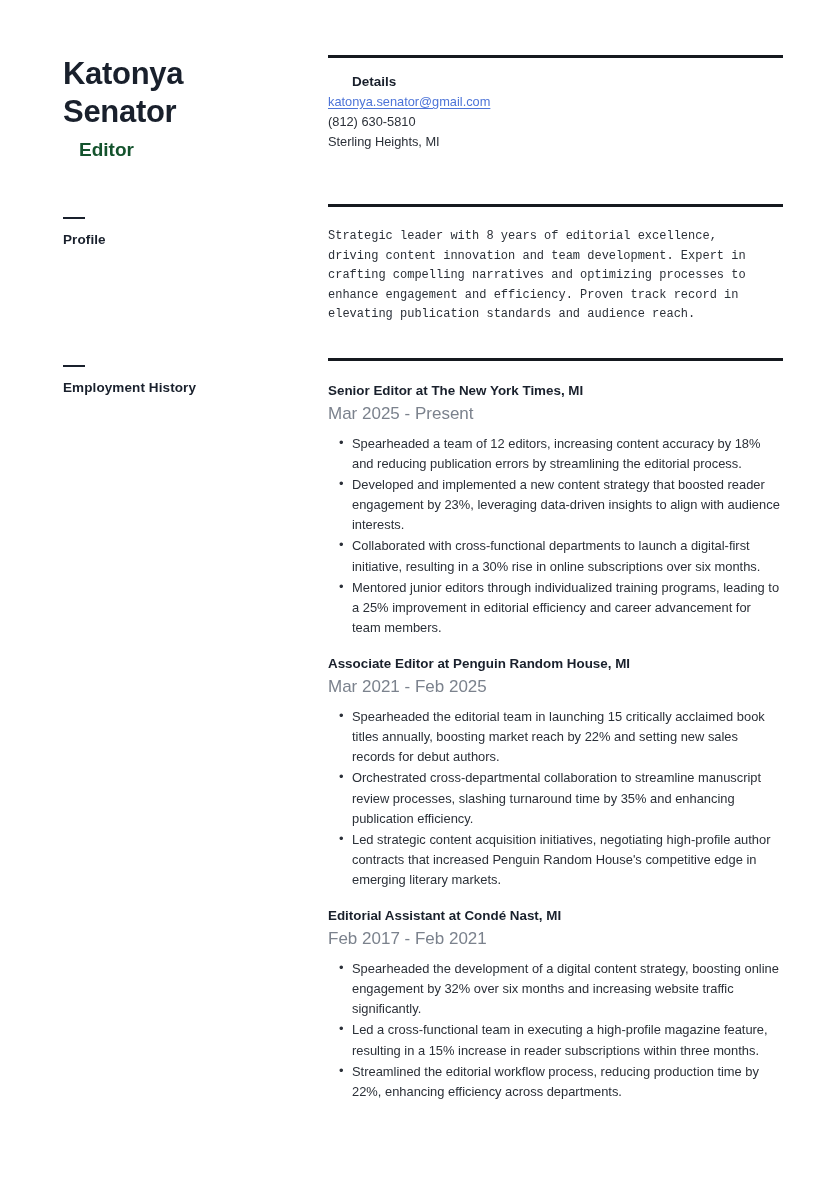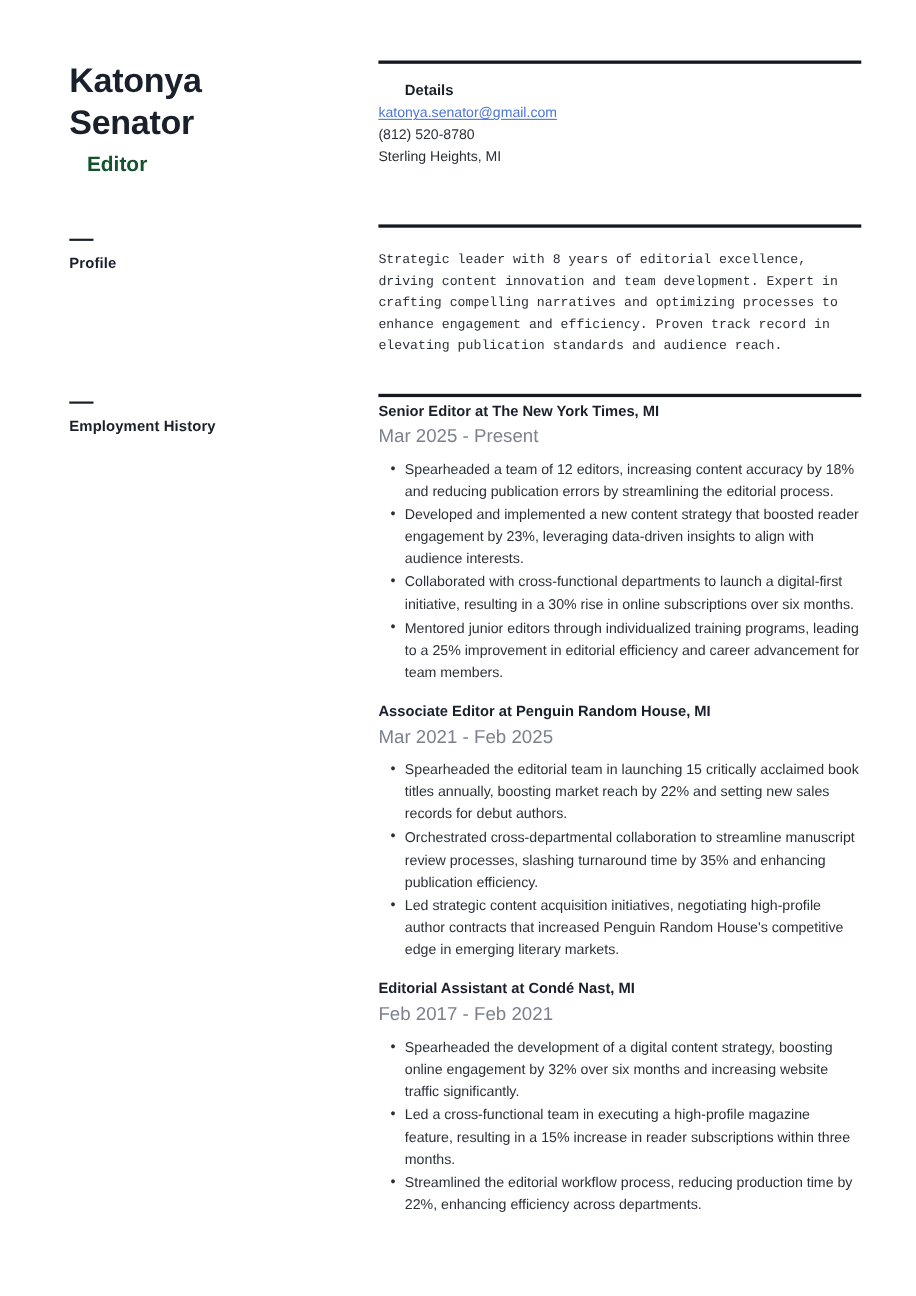--- a/index.html
+++ b/index.html
@@ -20,21 +20,20 @@
     width: 833px;
     height: 1178px;
     background: #ffffff;
     box-sizing: border-box;
   }
 
   .resume-grid {
     display: flex;
     padding: 55px 50px 0 63px;
     box-sizing: border-box;
-    gap: 16px;
   }
 
   
   .col-left {
     width: 265px;
     flex: 0 0 265px;
     box-sizing: border-box;
     padding-right: 20px;
   }
 
@@ -118,21 +117,21 @@
   .profile-text {
     padding-top: 20px;
     font-size: 12px;
     line-height: 1.63;
     color: #2b3038;
     max-width: 442px;
     font-family: Liberation Mono, monospace;
   }
 
   .employment-block {
-    padding-top: 4px;
+    padding-top: 21px;
   }
 
   .job {
     margin-bottom: 4px;
   }
   .job + .job { margin-top: 17px; }
 
   .job-heading {
     font-size: 13.4px;
     font-weight: bold;
@@ -196,21 +195,21 @@
     </div>
 
     <div class="col-right">
 
       <div class="rule-thick"></div>
       <div class="details-block">
         <div class="details-heading">Details</div>
         <div class="detail-line">
           <span class="detail-link">katonya.senator@gmail.com</span>
         </div>
-        <div class="detail-line">(812) 520-8780</div>
+        <div class="detail-line">(812) 630-5810</div>
         <div class="detail-line">Sterling Heights, MI</div>
       </div>
 
       <div class="block-gap-details"></div>
 
       <div class="rule-thick"></div>
       <div class="profile-text">Strategic leader with 8 years of editorial excellence, driving content innovation and team development. Expert in crafting compelling narratives and optimizing processes to enhance engagement and efficiency. Proven track record in elevating publication standards and audience reach.</div>
 
       <div class="block-gap-profile"></div>
 

